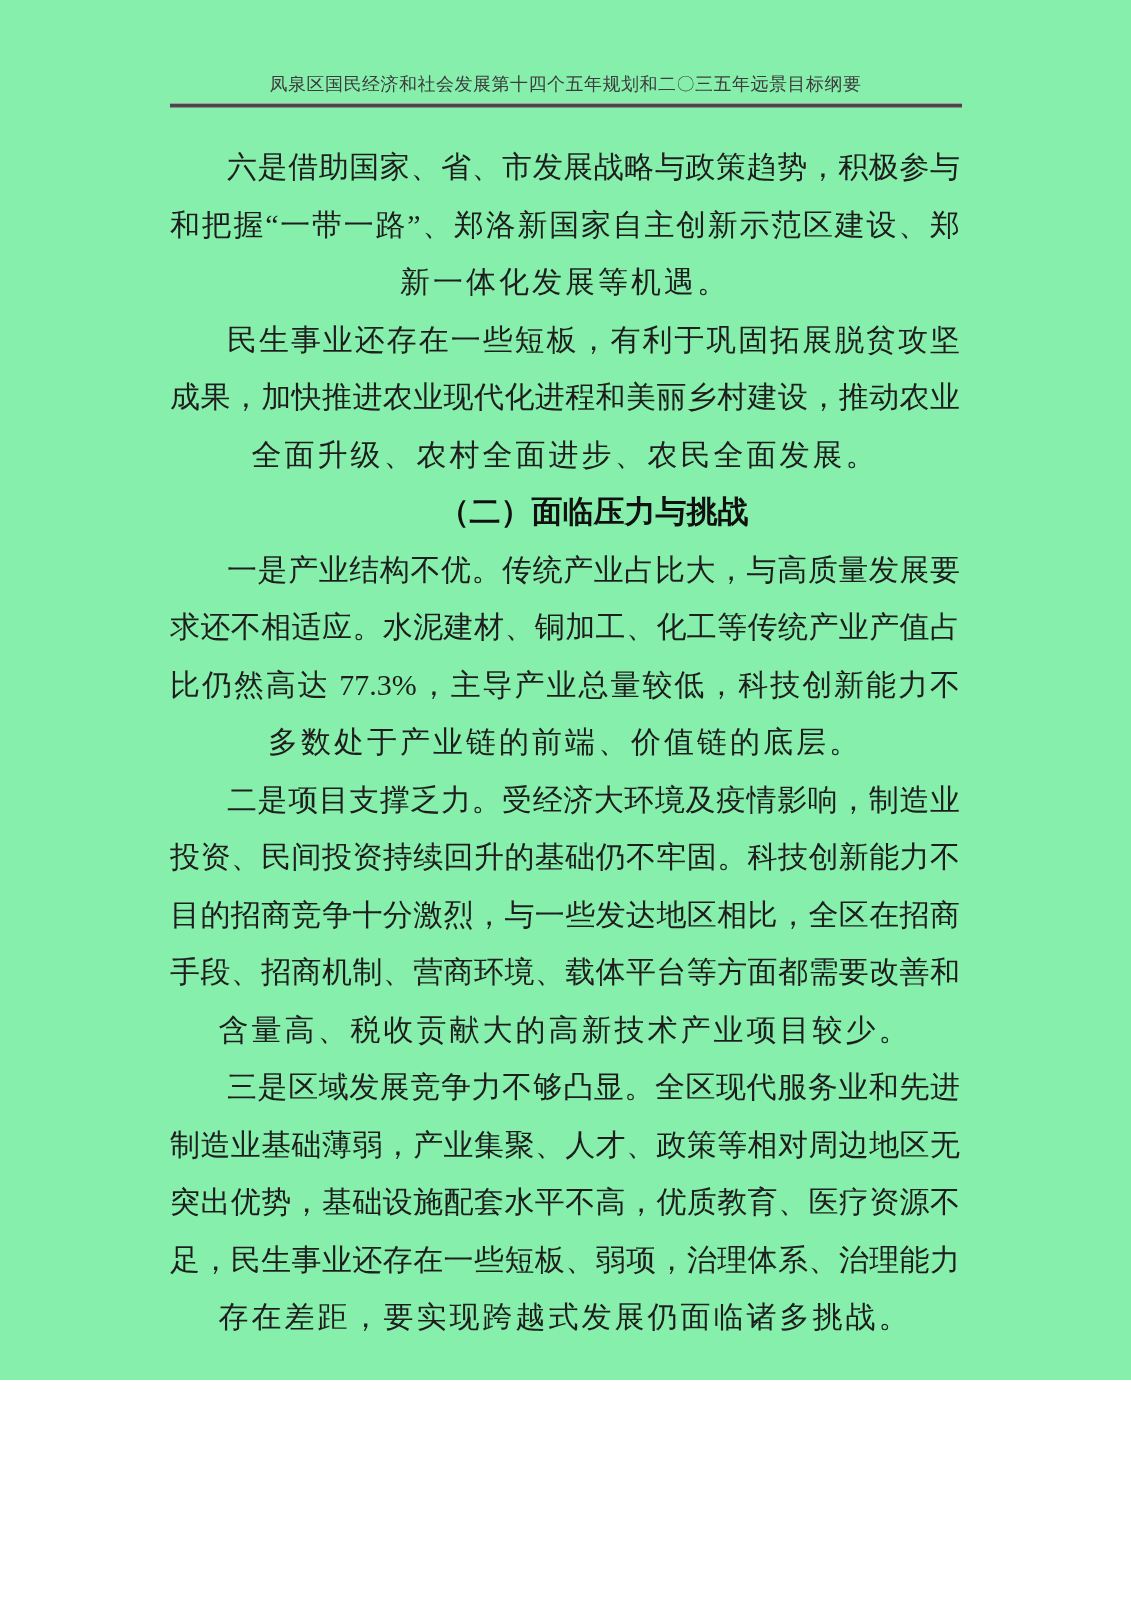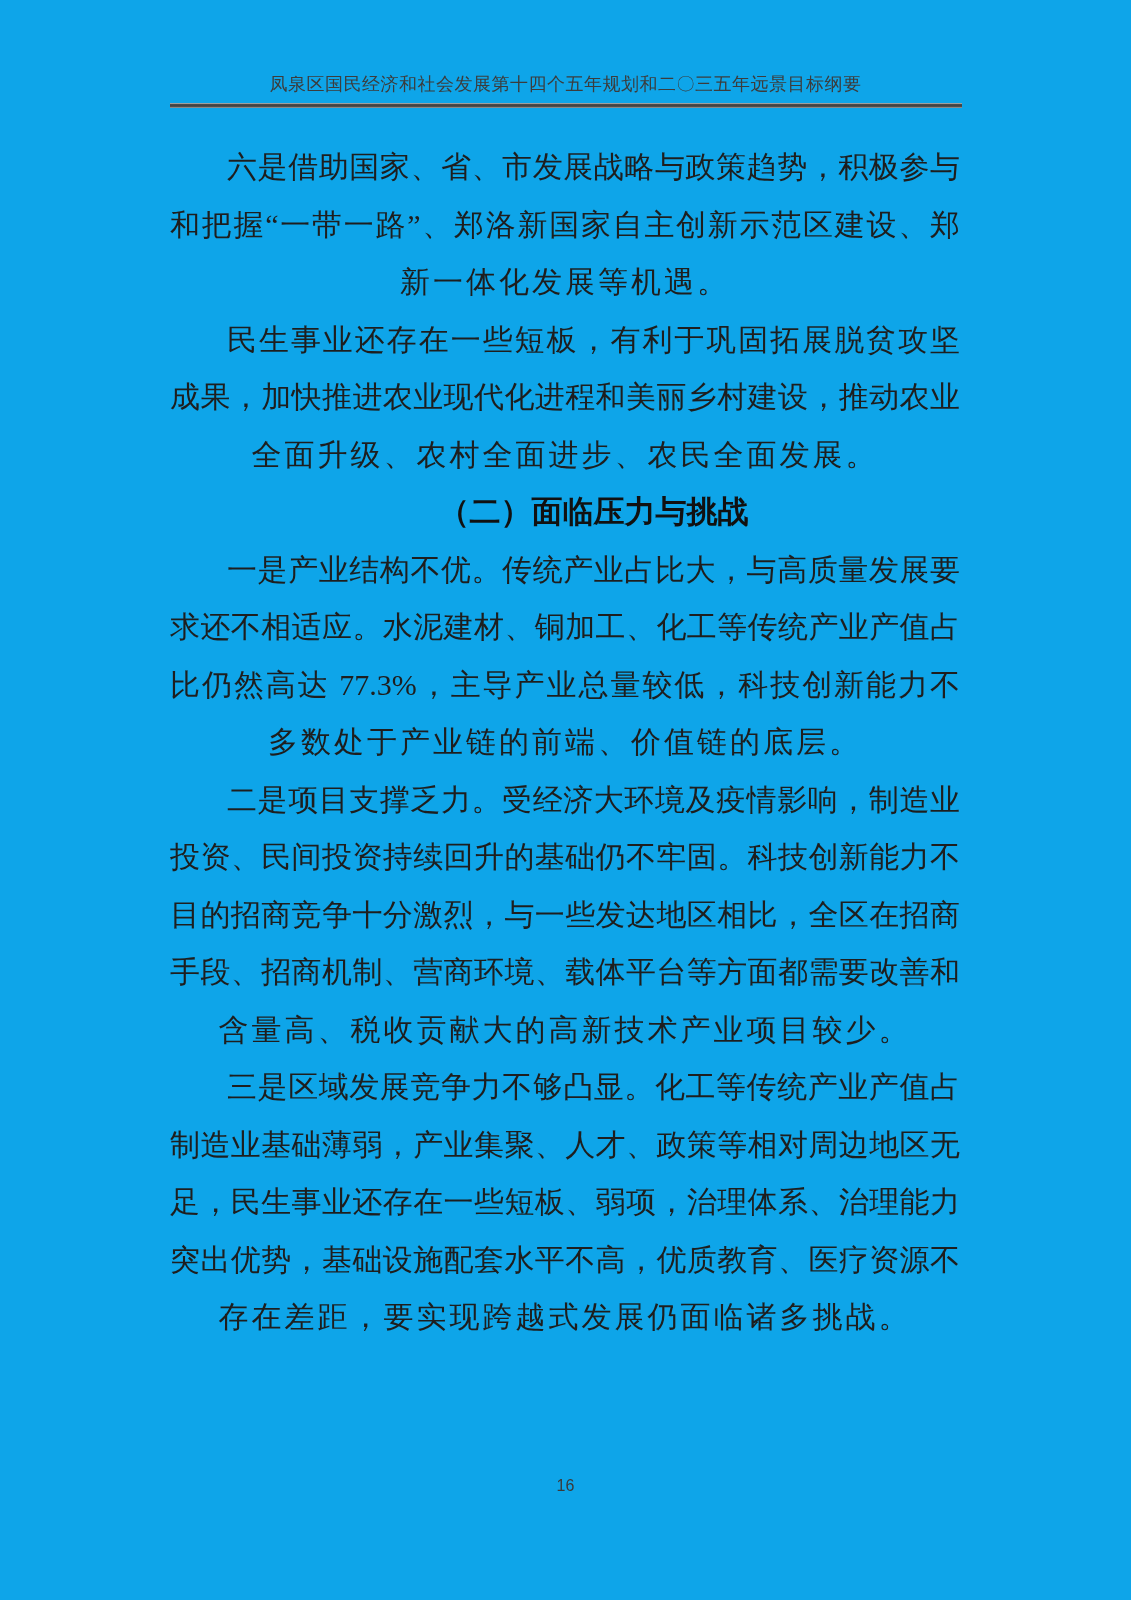--- a/index.html
+++ b/index.html
@@ -1,20 +1,20 @@
 <!DOCTYPE html>
 <html><head>
 <meta charset="utf-8">
 <style>
   html, body { margin: 0; padding: 0; background: #ffffff; }
   .page {
     position: relative;
     width: 1131px;
-    height: 1600px;
-    background: #0ea5e9;
+    height: 1380px;
+    background: #86efac;
     overflow: hidden;
     font-family: "Liberation Serif", "DejaVu Serif", serif;
   }
   .doc-header-title {
     position: absolute;
     top: 72px;
     left: 0;
     width: 100%;
     text-align: center;
     font-size: 18px;
@@ -84,20 +84,20 @@
       <div class="line heading-line">（二）面临压力与挑战</div>
       <div class="line first fill">一是产业结构不优。传统产业占比大，与高质量发展要</div>
       <div class="line fill">求还不相适应。水泥建材、铜加工、化工等传统产业产值占</div>
       <div class="line fill">比仍然高达 77.3%，主导产业总量较低，科技创新能力不强，</div>
       <div class="line last">多数处于产业链的前端、价值链的底层。</div>
       <div class="line first fill">二是项目支撑乏力。受经济大环境及疫情影响，制造业</div>
       <div class="line fill">投资、民间投资持续回升的基础仍不牢固。科技创新能力不强</div>
       <div class="line fill">目的招商竞争十分激烈，与一些发达地区相比，全区在招商</div>
       <div class="line fill">手段、招商机制、营商环境、载体平台等方面都需要改善和</div>
       <div class="line last">含量高、税收贡献大的高新技术产业项目较少。</div>
-      <div class="line first fill">三是区域发展竞争力不够凸显。化工等传统产业产值占</div>
+      <div class="line first fill">三是区域发展竞争力不够凸显。全区现代服务业和先进</div>
       <div class="line fill">制造业基础薄弱，产业集聚、人才、政策等相对周边地区无</div>
+      <div class="line fill">突出优势，基础设施配套水平不高，优质教育、医疗资源不</div>
       <div class="line fill">足，民生事业还存在一些短板、弱项，治理体系、治理能力</div>
-      <div class="line fill">突出优势，基础设施配套水平不高，优质教育、医疗资源不</div>
       <div class="line last">存在差距，要实现跨越式发展仍面临诸多挑战。</div>
     </div>
   <div class="page-number">16</div>
 </div>
 
 </body></html>

